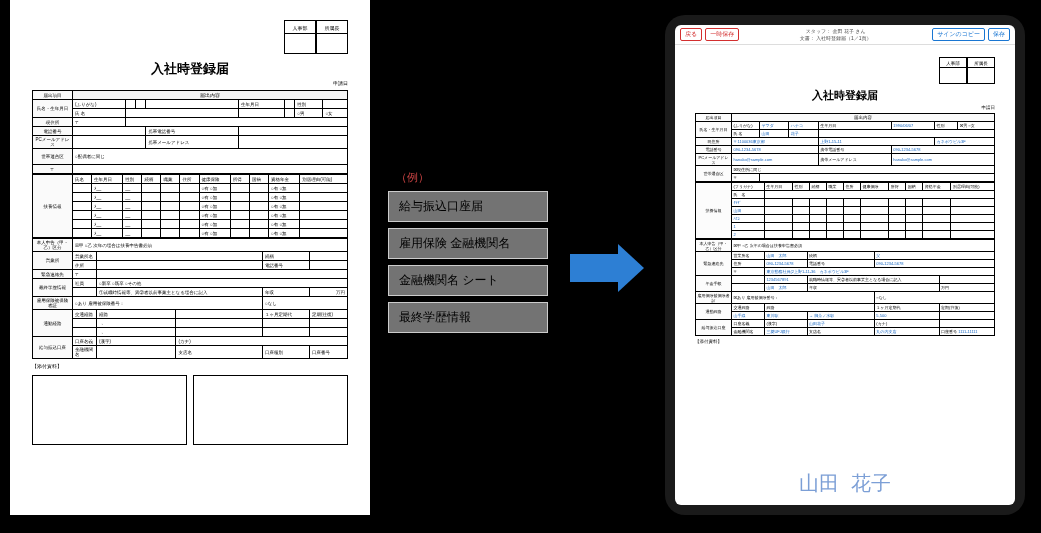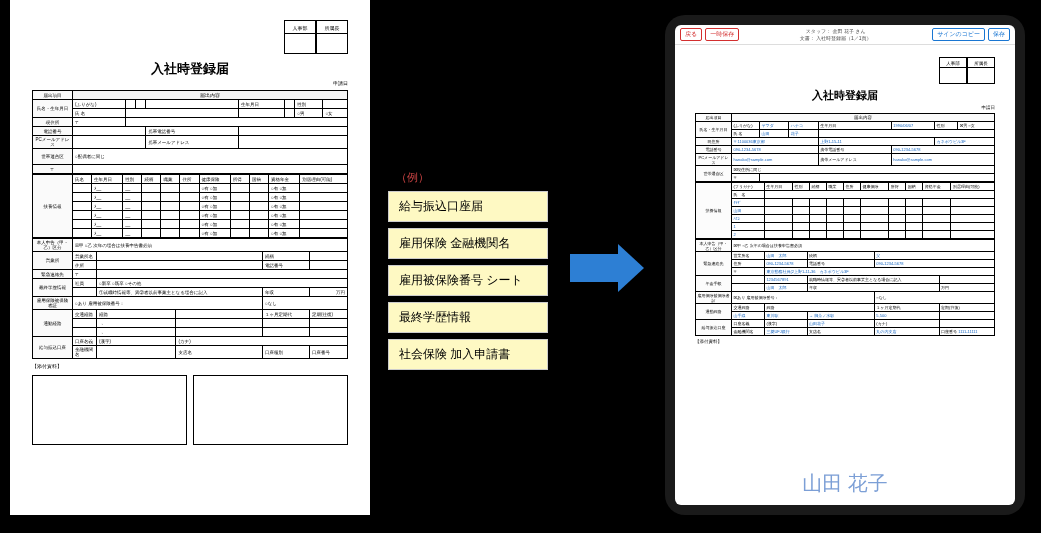--- a/index.html
+++ b/index.html
@@ -94,21 +94,21 @@
     top: 170px;
     width: 160px;
   }
   .center-list .note {
     color: #c44;
     font-size: 11px;
     margin-bottom: 6px;
     margin-left: 8px;
   }
   .center-list .item {
-    background: #fef9c3;
+    background: #737373;
     border: 1px solid #ccc;
     padding: 6px 10px;
     font-size: 12px;
     margin-bottom: 6px;
     box-shadow: 1px 1px 2px rgba(0,0,0,0.2);
   }
 
   
   .arrow-wrap {
     position: absolute;
@@ -220,21 +220,21 @@
   }
   .tablet-form .val { color: #1565c0; }
   .tablet-form .attach-label { font-size: 4.5px; margin-top: 3px; }
   .signature {
     position: absolute;
     bottom: 8px;
     left: 50%;
     transform: translateX(-50%);
     font-size: 20px;
     color: #7c9fd6;
-    font-family: Liberation Sans, sans-serif;
+    font-family: Liberation Mono, monospace;
   }
 </style>
 </head>
 <body>
 
 <div class="paper-form">
   <div class="stamp-boxes">
     <div>
       <div class="stamp-box">人事部</div>
       <div class="stamp-box-cell"></div>
@@ -479,23 +479,22 @@
   <div class="attach-boxes">
     <div class="attach-box"></div>
     <div class="attach-box"></div>
   </div>
 </div>
 
 <div class="center-list">
   <div class="note">（例）</div>
   <div class="item">給与振込口座届</div>
   <div class="item">雇用保険 金融機関名</div>
-  <div class="item">雇用被保険番号 シート</div>
+  <div class="item">金融機関名 シート</div>
   <div class="item">最終学歴情報</div>
-  <div class="item">社会保険 加入申請書</div>
 </div>
 
 <div class="arrow-wrap">
   <div class="arrow-body"></div>
   <div class="arrow-head"></div>
 </div>
 
 <div class="tablet">
   <div class="tablet-screen">
     <div class="tablet-toolbar">

